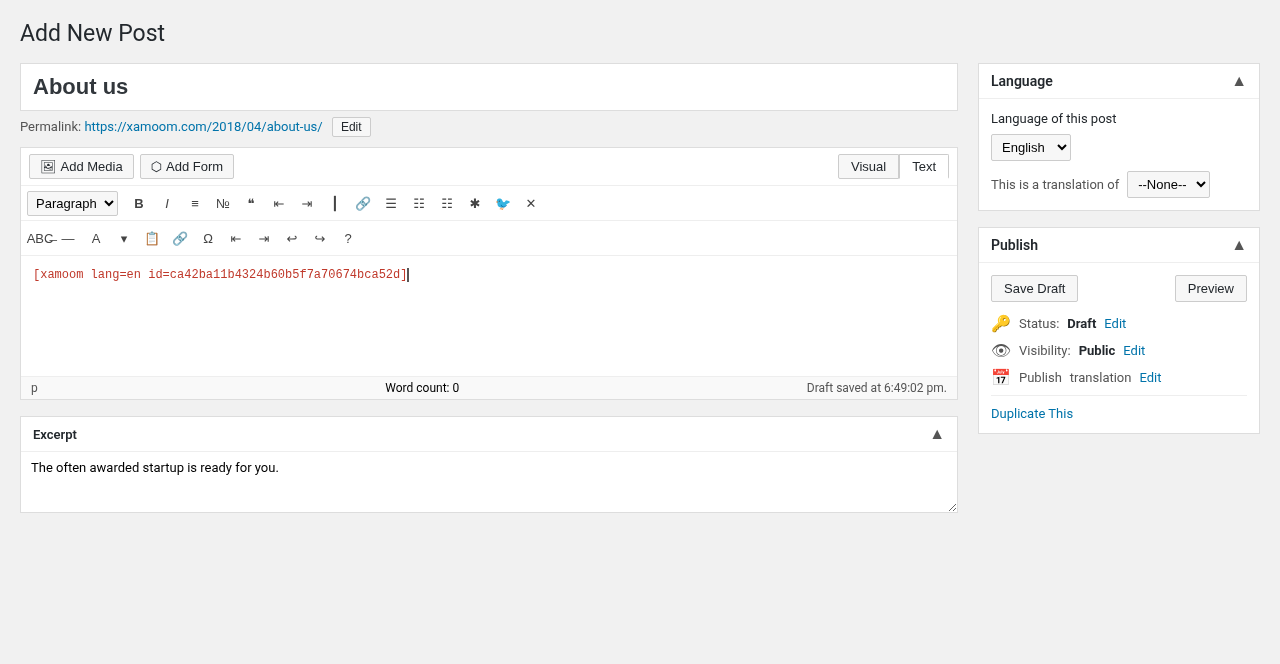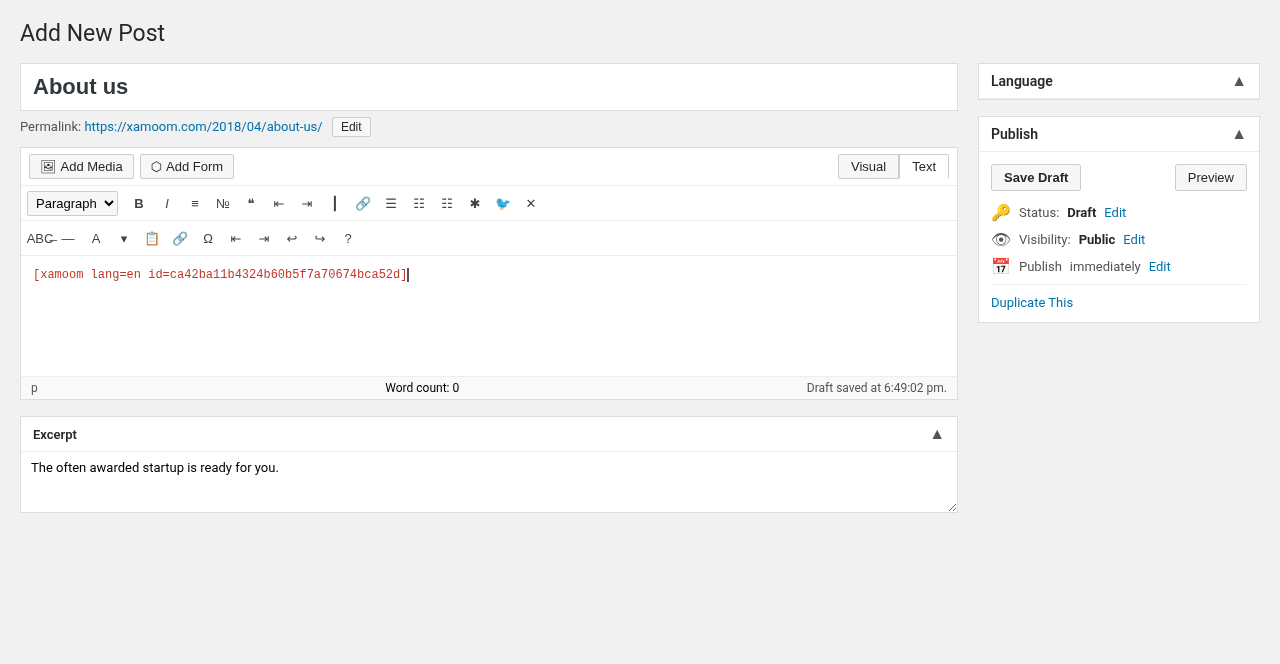--- a/index.html
+++ b/index.html
@@ -287,21 +287,20 @@
       margin-bottom: 12px;
     }
     .save-draft-btn {
       padding: 5px 12px;
       background: #f7f7f7;
       border: 1px solid #ccc;
       border-radius: 2px;
       cursor: pointer;
       font-size: 13px;
       color: #23282d;
-      font-weight: bold;
     }
     .preview-btn {
       padding: 5px 12px;
       background: #f7f7f7;
       border: 1px solid #ccc;
       border-radius: 2px;
       cursor: pointer;
       font-size: 13px;
       color: #23282d;
       margin-left: auto;
@@ -443,20 +442,34 @@
 
     </div>
 
     <div class="sidebar-area">
 
       <div class="sidebar-panel">
         <div class="panel-header">
           <span>Language</span>
           <button class="panel-toggle">▲</button>
         </div>
+        <div class="panel-body">
+          <div class="lang-label">Language of this post</div>
+          <div class="lang-select-wrapper">
+            <select class="lang-select">
+              <option>English</option>
+            </select>
+          </div>
+          <div class="translation-row">
+            <span class="translation-label">This is a translation of</span>
+            <select class="translation-select">
+              <option>--None--</option>
+            </select>
+          </div>
+        </div>
       </div>
 
       <div class="sidebar-panel">
         <div class="panel-header">
           <span>Publish</span>
           <button class="panel-toggle">▲</button>
         </div>
         <div class="panel-body">
           <div class="publish-actions">
             <button class="save-draft-btn">Save Draft</button>
@@ -471,21 +484,21 @@
             </li>
             <li>
               <span class="icon-char">👁</span>
               <span>Visibility:</span>
               <span class="meta-bold">Public</span>
               <a href="#">Edit</a>
             </li>
             <li>
               <span class="icon-char">📅</span>
               <span>Publish</span>
-              <span>immediately</span>
+              <span>translation</span>
               <a href="#">Edit</a>
             </li>
           </ul>
           <a href="#" class="duplicate-link">Duplicate This</a>
         </div>
       </div>
 
     </div>
   </div>
 </div>

